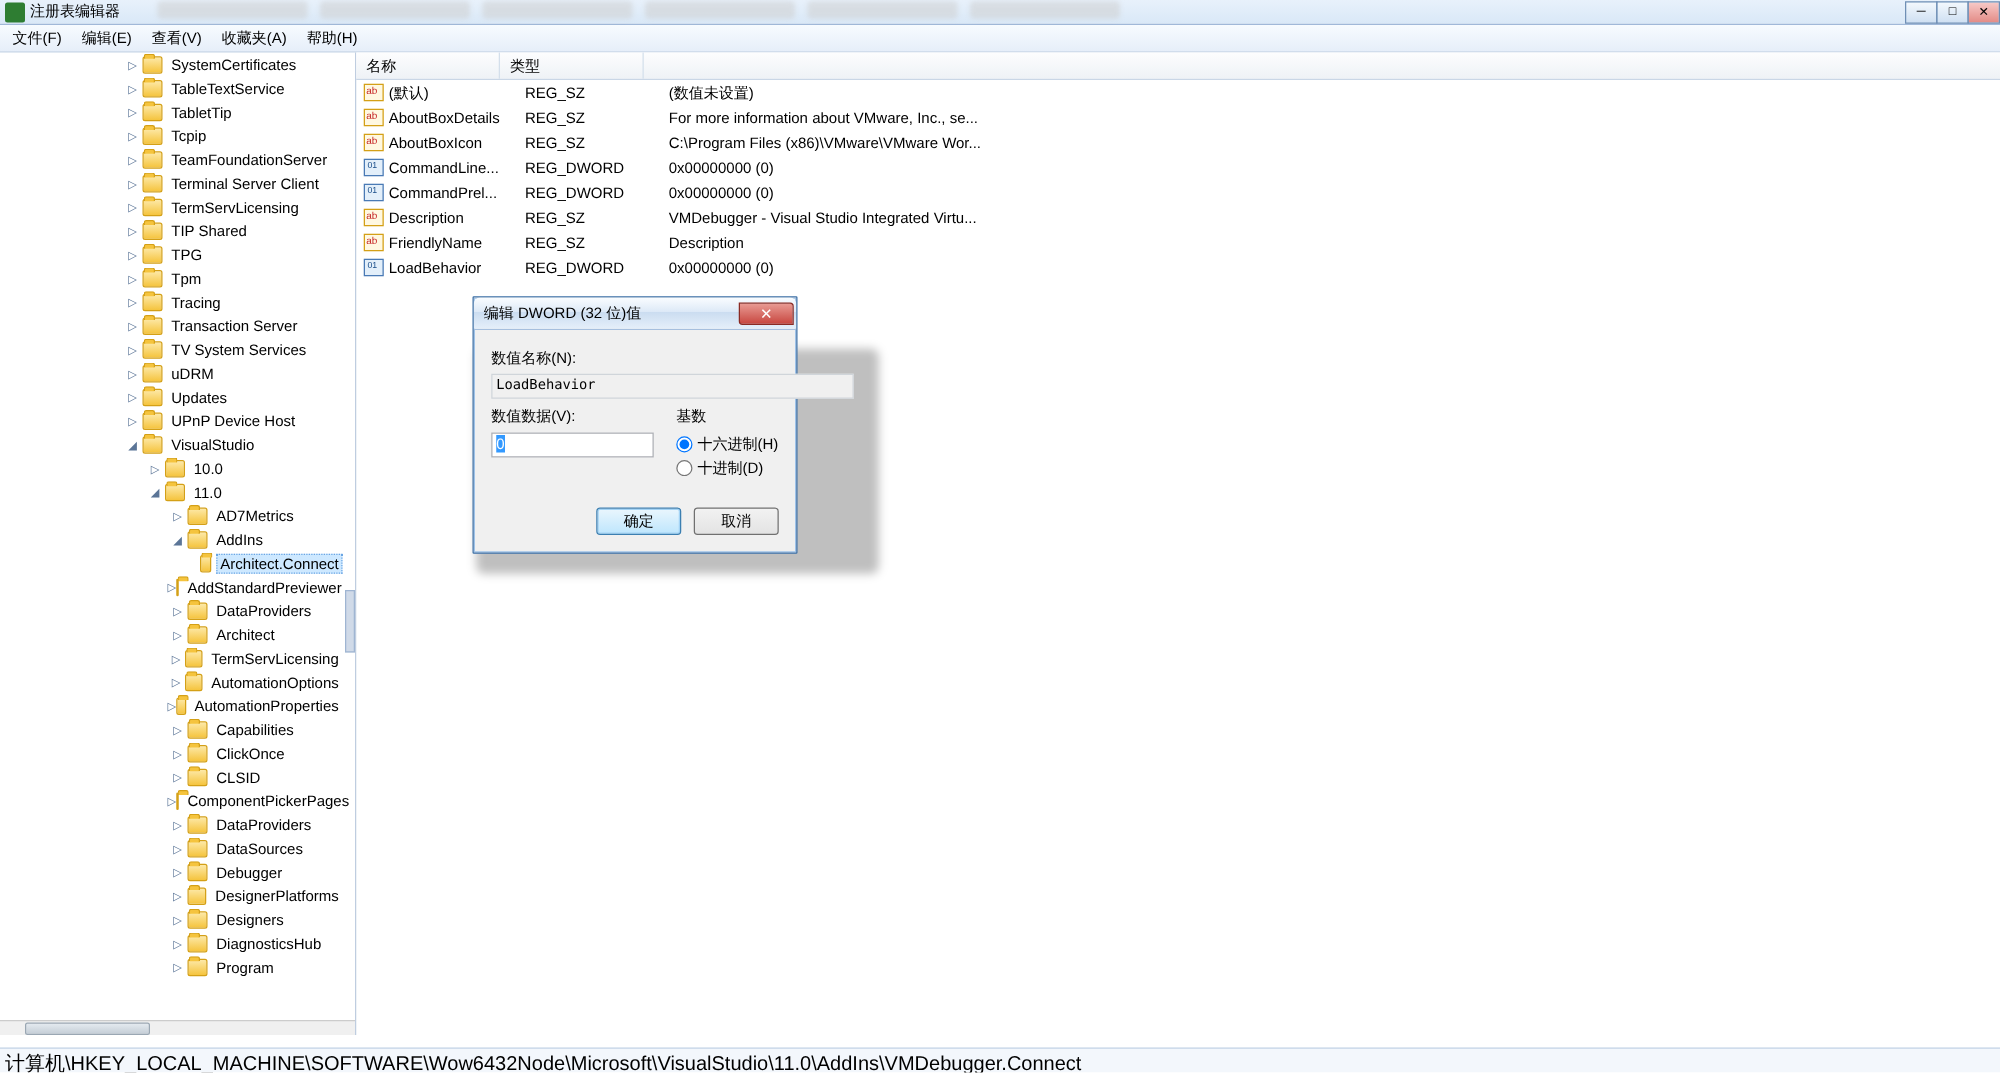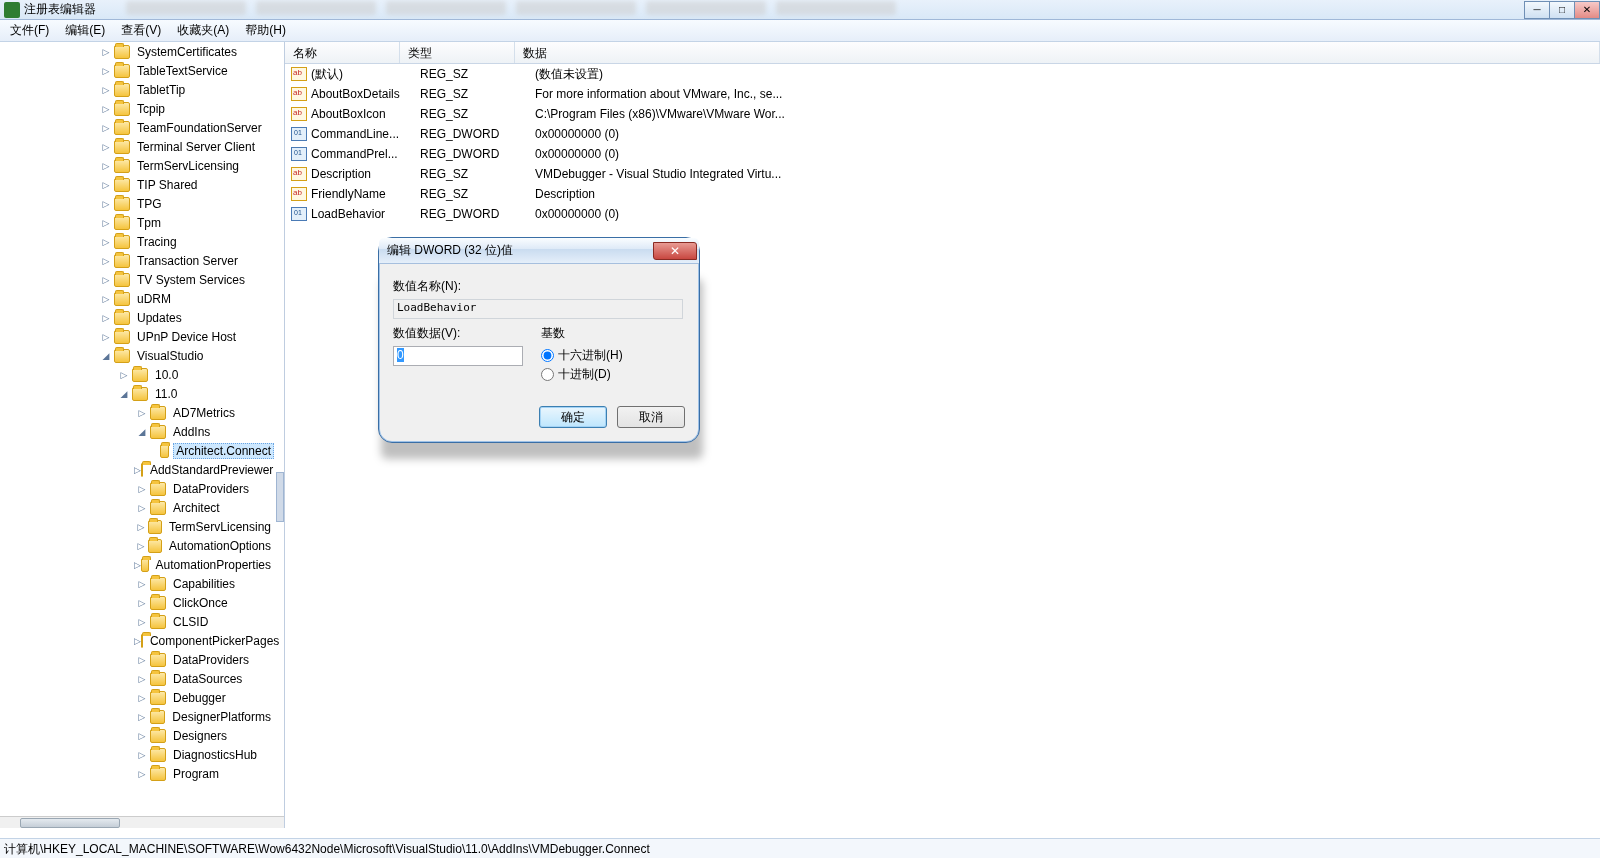--- a/index.html
+++ b/index.html
@@ -41,25 +41,25 @@
 .list-body .row{ height:20px; display:flex; align-items:center;}
 .row .icon-sz{ width:16px; height:14px; margin:0 4px 0 6px; background:#fff8e1; border:1px solid #d4a017; position:relative;}
 .row .icon-sz::after{content:"ab";font-size:8px;color:#c62828;position:absolute;left:1px;top:0;}
 .row .icon-dw{ width:16px; height:14px; margin:0 4px 0 6px; background:#e3effa; border:1px solid #4a7ab5;position:relative;}
 .row .icon-dw::after{content:"01";font-size:7px;color:#1a4e8a;position:absolute;left:2px;top:1px;}
 .row .c1{width:109px;overflow:hidden;text-overflow:ellipsis;}
 .row .c2{width:115px;}
 .row .c3{flex:1;}
 
 
-.statusbar{position:absolute;bottom:0;left:0;right:0;height:20px;border-top:1px solid #c3d3e6;background:#f3f7fc;padding:2px 4px;font-size:12px;}
+.statusbar{position:absolute;bottom:0;left:0;right:0;height:20px;border-top:1px solid #c3d3e6;background:#f3f7fc;padding:2px 4px;font-size:16px;}
 
 
 .dialog-shadow{position:absolute;left:381px;top:279px;width:322px;height:180px;background:rgba(0,0,0,.25);filter:blur(4px);border-radius:6px;}
-.dialog{position:absolute;left:378px;top:237px;width:322px;border:1px solid #3a6ea5;background:#f0f0f0;border-radius:14px;box-shadow:0 0 0 1px #9ec2e8 inset;}
+.dialog{position:absolute;left:378px;top:237px;width:260px;border:1px solid #3a6ea5;background:#f0f0f0;border-radius:1px;box-shadow:0 0 0 1px #9ec2e8 inset;}
 .dlg-title{height:26px;background:linear-gradient(#fafdff,#dde9f7 45%,#cadcf0 46%,#e5effa);border-bottom:1px solid #a6bfde;display:flex;align-items:center;padding-left:8px;border-radius:5px 5px 0 0;}
 .dlg-close{margin-left:auto;width:44px;height:18px;background:linear-gradient(#e89a93,#c84740);border:1px solid #8a2a23;border-radius:0 3px 0 3px;color:#fff;display:flex;align-items:center;justify-content:center;margin-right:2px;}
 .dlg-body{padding:10px 14px 14px 14px;}
 .dlg-body .lbl{margin:4px 0;}
 .dlg-input{width:130px;height:20px;border:1px solid #abadb3;padding:1px 3px;background:#fff;font-family:Consolas,monospace;}
 .dlg-readonly{width:290px;height:20px;border:1px solid #d0d5da;background:#f0f0f0;padding:1px 3px;font-family:Consolas,monospace;font-size:11px;}
 .dlg-row{display:flex;gap:8px;margin-top:2px;}
 .dlg-left{width:140px;}
 .dlg-right fieldset{border:none;padding:0;}
 .dlg-right .radiorow{display:flex;align-items:center;gap:4px;height:19px;}
@@ -301,21 +301,20 @@
     <div class="resizer"></div>
     <div class="scroll-h">
         <div class="thumb"></div>
       </div>
   </div>
 
   <div class="listpane">
     <div class="list-header">
       <div class="col col-name">名称</div>
       <div class="col col-type">类型</div>
-      <div class="col col-data">数据</div>
     </div>
     <div class="list-body" id="list-body">
         <div class="row">
     <span class="icon-sz"></span>
     <span class="c1">(默认)</span>
     <span class="c2">REG_SZ</span>
     <span class="c3">(数值未设置)</span>
   </div>
         <div class="row">
     <span class="icon-sz"></span>

